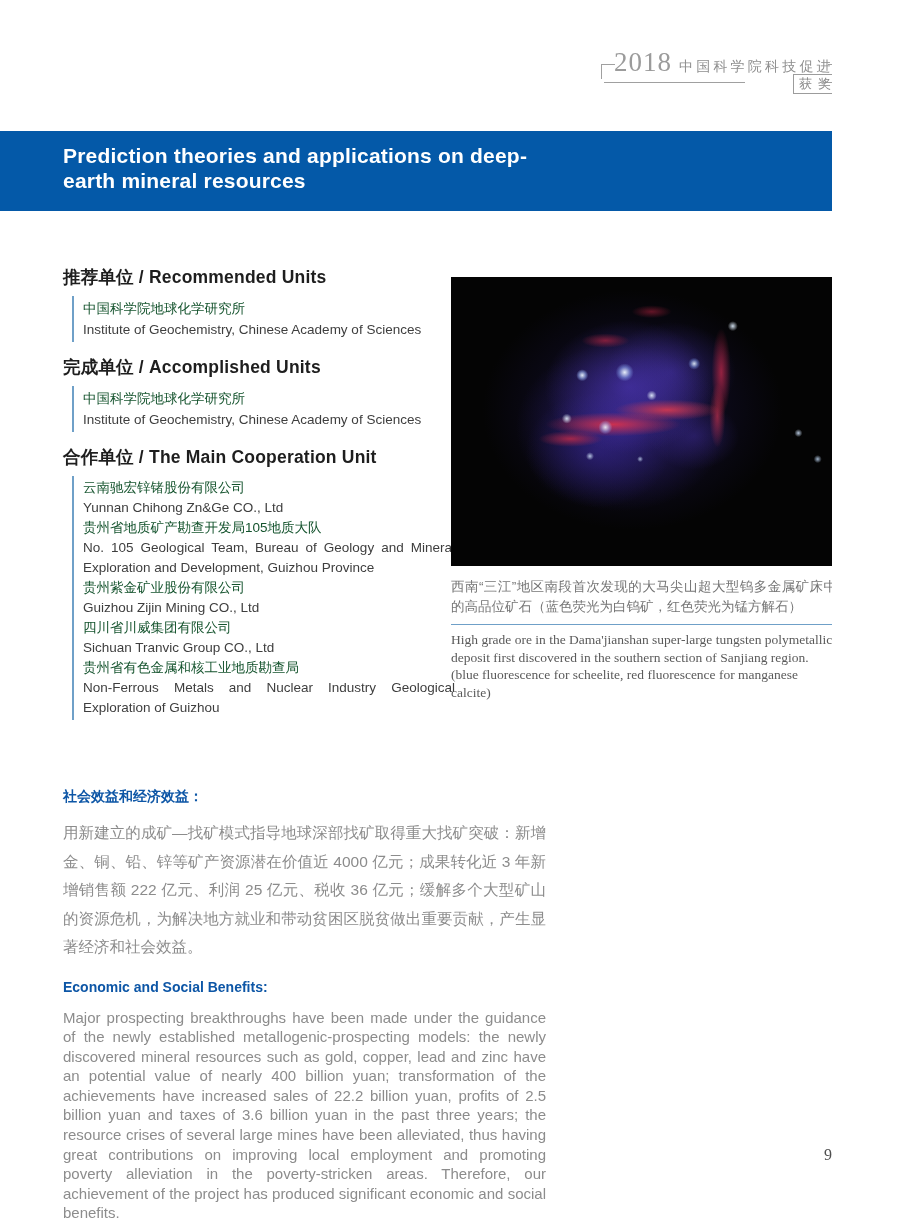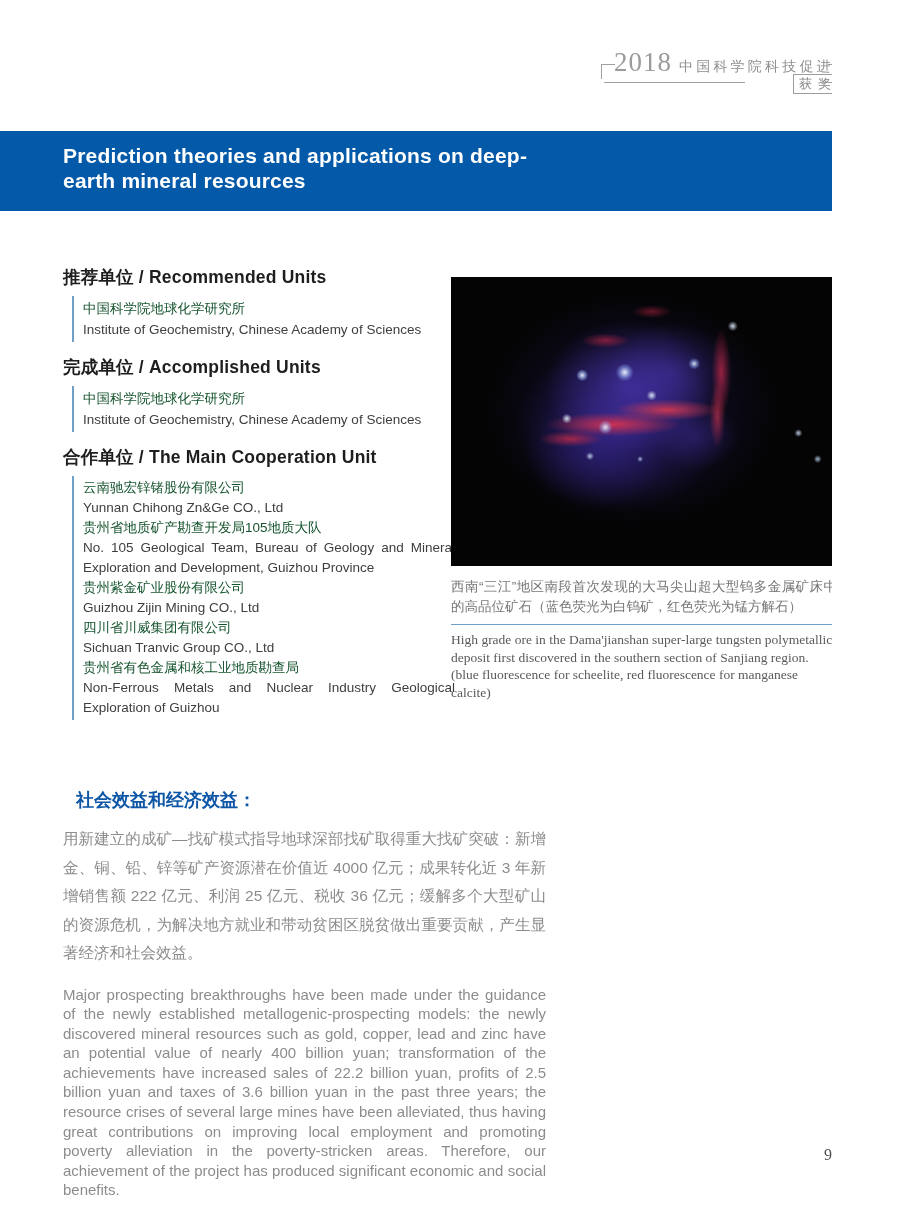--- a/index.html
+++ b/index.html
@@ -67,21 +67,21 @@
       radial-gradient(ellipse 100px 80px  at 38% 60%, rgba(55,40,150,.45), transparent 72%),
       radial-gradient(ellipse 60px 45px   at 63% 55%, rgba(70,50,170,.4),  transparent 75%),
       radial-gradient(ellipse 200px 160px at 47% 46%, rgba(40,30,110,.45), transparent 75%);
   }
   .cap-zh{margin-top:11px;font-size:13.5px;color:#757575;line-height:20px;text-align:justify;}
   .cap-rule{height:1px;background:var(--rule_blue);margin:7px 0 6px 0;}
   .cap-en{font-size:13.5px;color:#5a5a5a;line-height:17.5px;font-family:"Liberation Serif",serif;}
 
   
   .benefits{position:absolute;left:63px;top:788px;width:483px;}
-  .benefit-heading{font-size:18px;font-weight:700;color:var(--heading_blue);margin:0 0 13px 13px;}
+  .benefit-heading{font-size:14px;font-weight:700;color:var(--heading_blue);margin:0 0 13px 0;}
   .benefit-body-zh{font-size:15.5px;color:#8c8c8c;line-height:28.5px;text-align:justify;margin:0 0 17px 0;}
   .benefit-body-en{font-size:15px;color:#8c8c8c;line-height:19.6px;text-align:justify;margin:0;}
 
   
   .page-num{position:absolute;left:824px;top:1146px;font-size:16px;color:#4f4f4f;
             font-family:"Liberation Serif",serif;}
 </style>
 </head>
 <body>
 
@@ -139,18 +139,19 @@
   <div class="right-col">
     <div class="ore-photo"></div>
     <div class="cap-zh">西南“三江”地区南段首次发现的大马尖山超大型钨多金属矿床中的高品位矿石（蓝色荧光为白钨矿，红色荧光为锰方解石）</div>
     <div class="cap-rule"></div>
     <div class="cap-en">High grade ore in the Dama'jianshan super-large tungsten polymetallic deposit first discovered in the southern section of Sanjiang region. (blue fluorescence for scheelite, red fluorescence for manganese calcite)</div>
   </div>
 
   <div class="benefits">
     <h2 class="benefit-heading">社会效益和经济效益：</h2>
     <p class="benefit-body-zh">用新建立的成矿—找矿模式指导地球深部找矿取得重大找矿突破：新增金、铜、铅、锌等矿产资源潜在价值近 4000 亿元；成果转化近 3 年新增销售额 222 亿元、利润 25 亿元、税收 36 亿元；缓解多个大型矿山的资源危机，为解决地方就业和带动贫困区脱贫做出重要贡献，产生显著经济和社会效益。</p>
+    <h2 class="benefit-heading">Economic and Social Benefits:</h2>
     <p class="benefit-body-en">Major prospecting breakthroughs have been made under the guidance of the newly established metallogenic-prospecting models: the newly discovered mineral resources such as gold, copper, lead and zinc have an potential value of nearly 400 billion yuan; transformation of the achievements have increased sales of 22.2 billion yuan, profits of 2.5 billion yuan and taxes of 3.6 billion yuan in the past three years; the resource crises of several large mines have been alleviated, thus having great contributions on improving local employment and promoting poverty alleviation in the poverty-stricken areas. Therefore, our achievement of the project has produced significant economic and social benefits.</p>
   </div>
 
   <div class="page-num">9</div>
 
 </div>
 
 </body></html>

